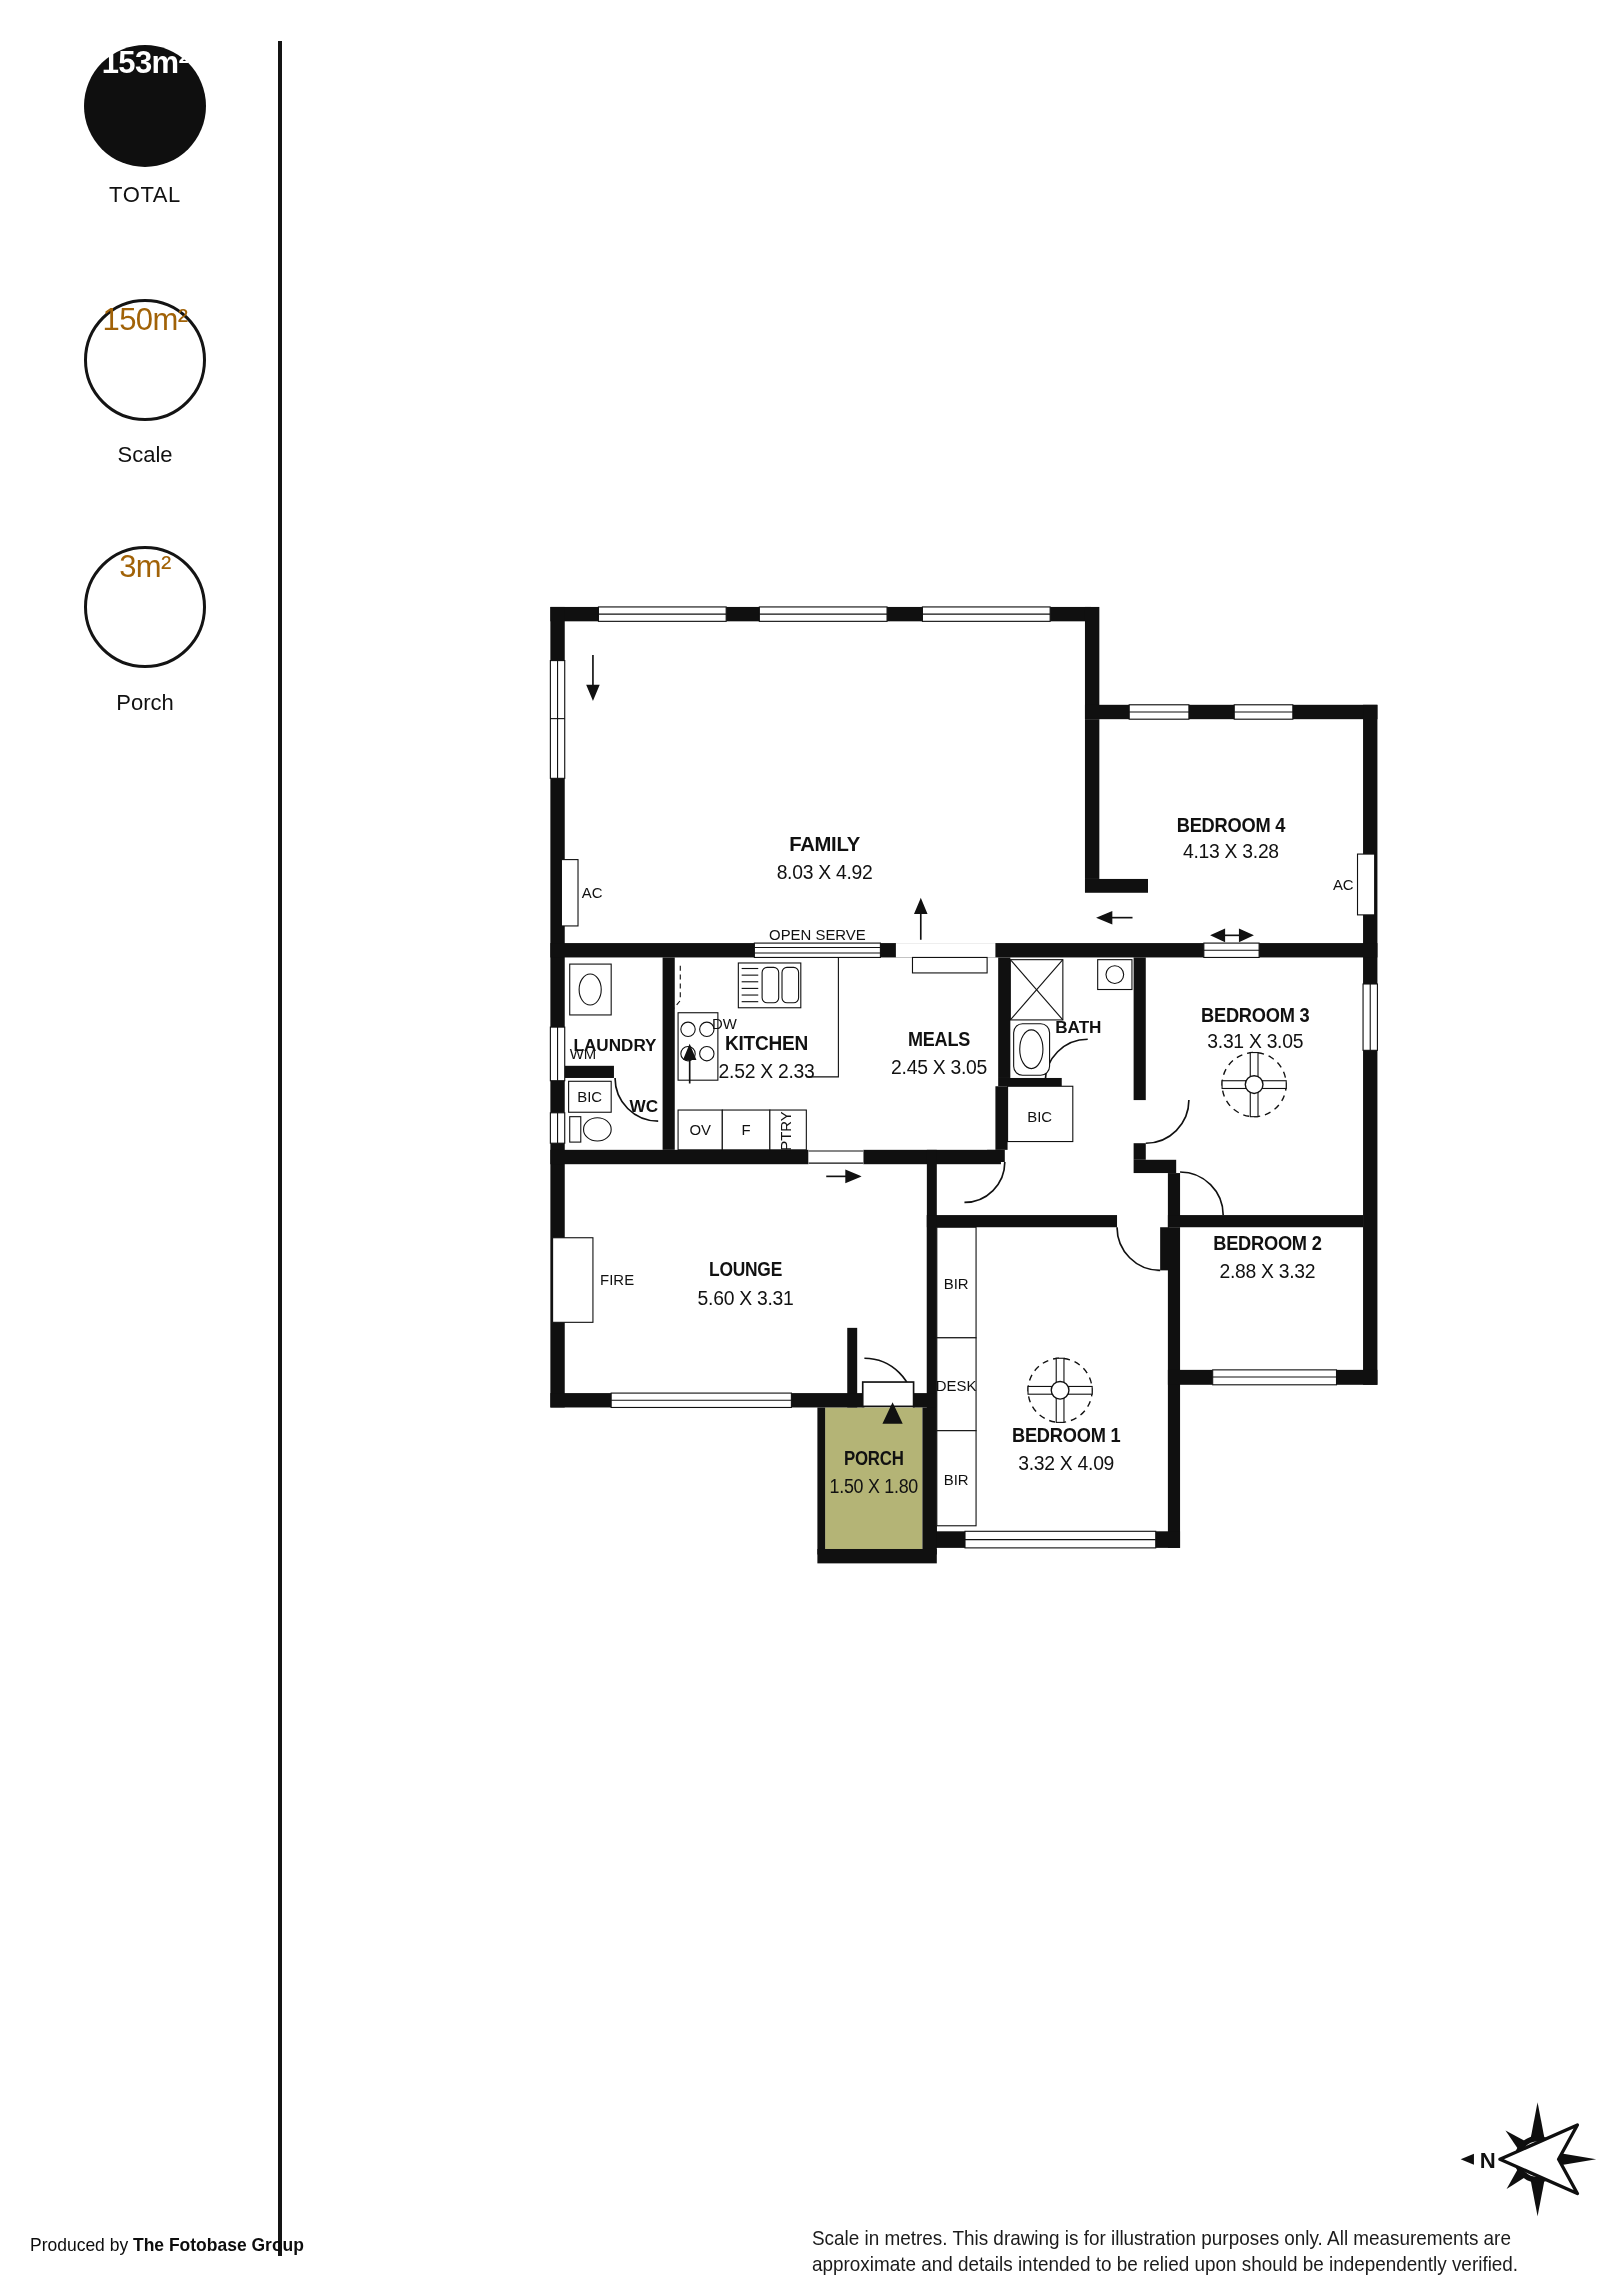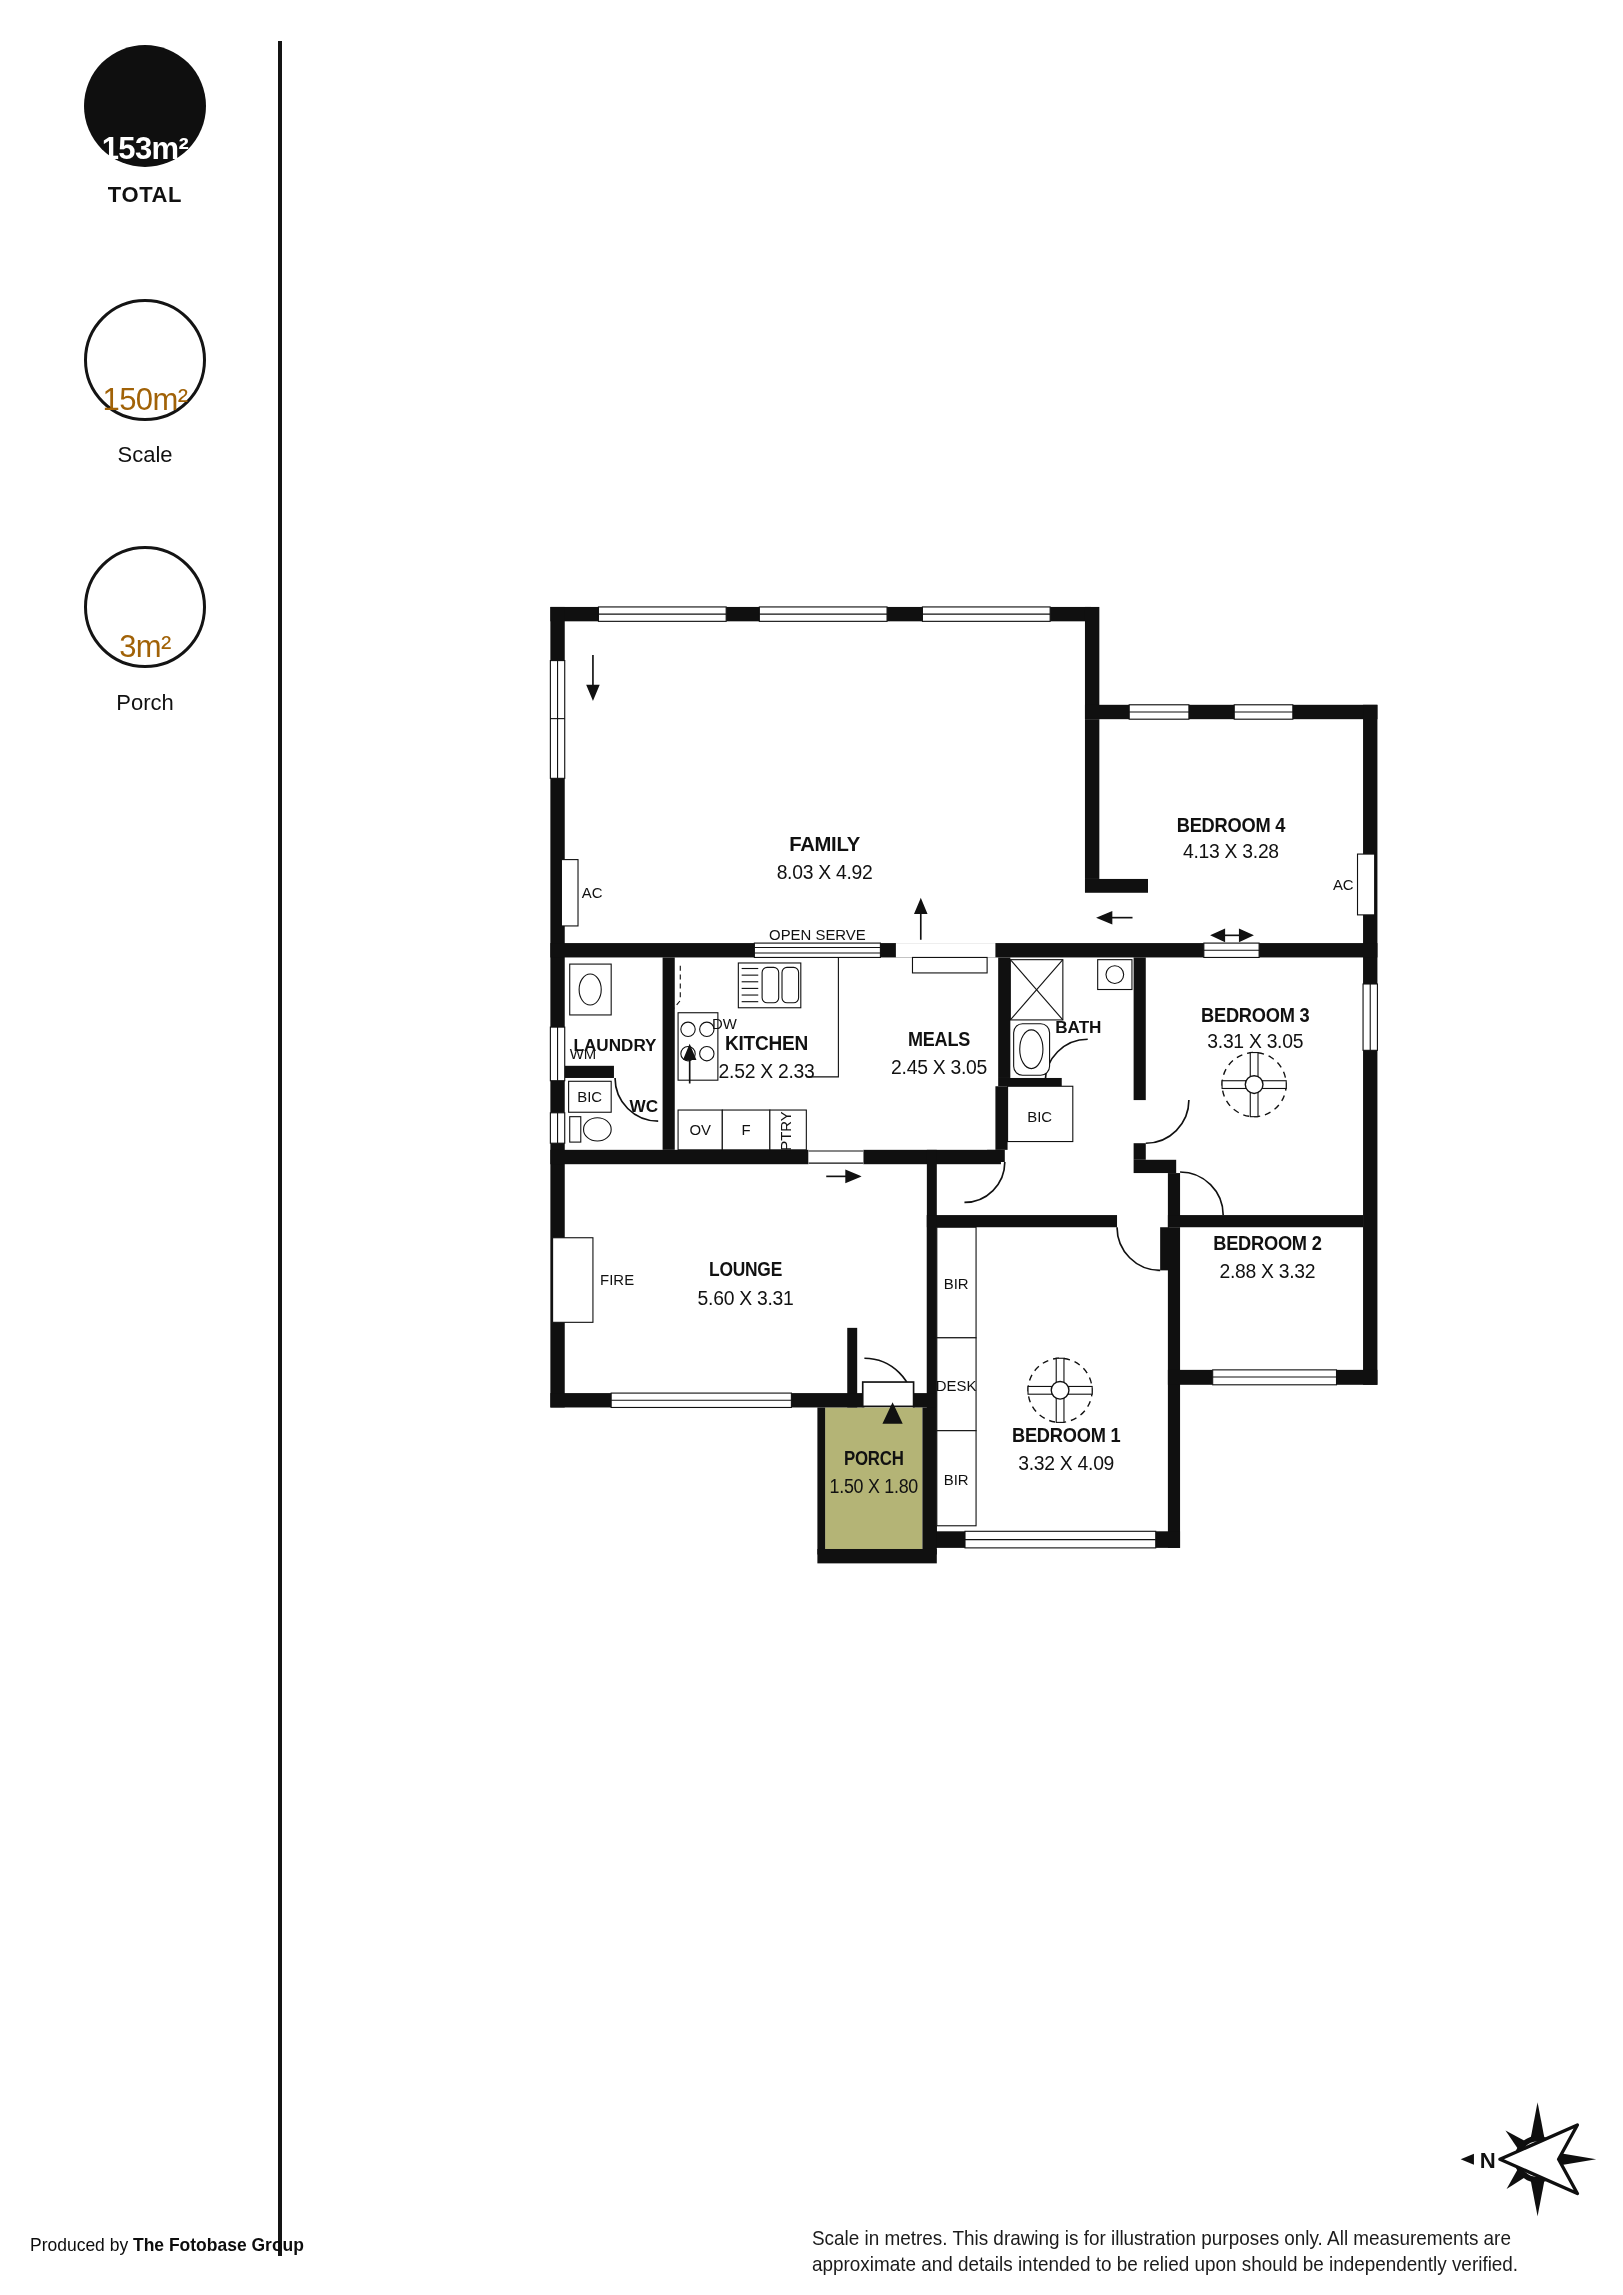--- a/index.html
+++ b/index.html
@@ -3,29 +3,29 @@
 <meta charset="utf-8">
 <style>
   html,body{margin:0;padding:0;}
   body{
     width:1623px;height:2295px;position:relative;background:#ffffff;
     font-family:"Liberation Sans",sans-serif;color:#111;overflow:hidden;
   }
   
   .stat-circle{
     position:absolute;left:84px;width:122px;height:122px;border-radius:50%;
-    display:flex;align-items:flex-end;justify-content:center;box-sizing:border-box;
+    display:flex;align-items:flex-start;justify-content:center;box-sizing:border-box;
     font-size:31px;letter-spacing:-0.6px;
   }
   .stat-circle.filled{background:#0f0f0f;color:#ffffff;font-weight:bold;}
   .stat-circle.outline{background:#ffffff;color:#a16207;border:3.3px solid #141414;}
   .stat-label{
     position:absolute;left:84px;width:122px;text-align:center;font-size:22px;color:#111;
   }
-  .stat-label.bold{font-weight:bold;letter-spacing:0.6px;}
+  .stat-label.bold{font-weight:normal;letter-spacing:0.6px;}
   
   .vline{position:absolute;left:278px;top:41px;width:3.9px;height:2215px;background:#141414;}
   
   .plan-svg{position:absolute;left:542px;top:597px;}
   .compass-svg{position:absolute;left:1438px;top:2090px;}
   
   .footer-left{
     position:absolute;left:30px;top:2234px;font-size:19px;color:#0d0d0d;white-space:nowrap;
     transform:scaleX(0.92);transform-origin:left top;
   }

